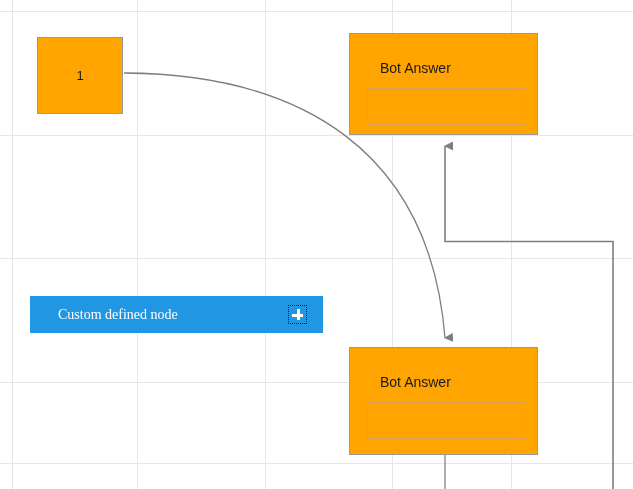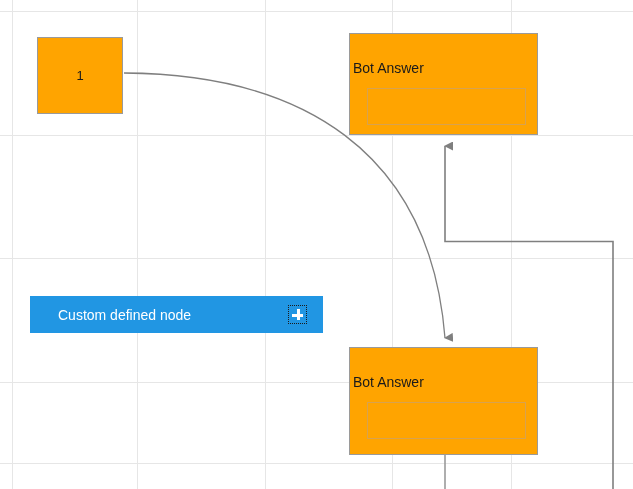--- a/index.html
+++ b/index.html
@@ -38,21 +38,21 @@
     align-items: center;
     justify-content: center;
   }
   .node-num {
     font-size: 13px;
     color: #1a1a1a;
     line-height: 1;
   }
   .node-title {
     position: absolute;
-    left: 3px;
+    left: 30px;
     top: 27px;
     font-size: 14px;
     color: #1a1a1a;
     line-height: 1;
     white-space: nowrap;
   }
   .node-slot {
     position: absolute;
     left: 17px;
     top: 54px;
@@ -74,20 +74,21 @@
     align-items: center;
     justify-content: space-between;
     padding: 0 16px 0 28px;
     box-sizing: border-box;
   }
   .palette-label {
     font-size: 14px;
     color: #ffffff;
     line-height: 1;
     white-space: nowrap;
+    font-family: Liberation Serif, serif;
   }
   .plus-icon {
     position: relative;
     width: 19px;
     height: 19px;
     border: 1px dotted #1b1b1b;
     box-sizing: border-box;
     flex: 0 0 auto;
   }
   .plus-icon::before,

